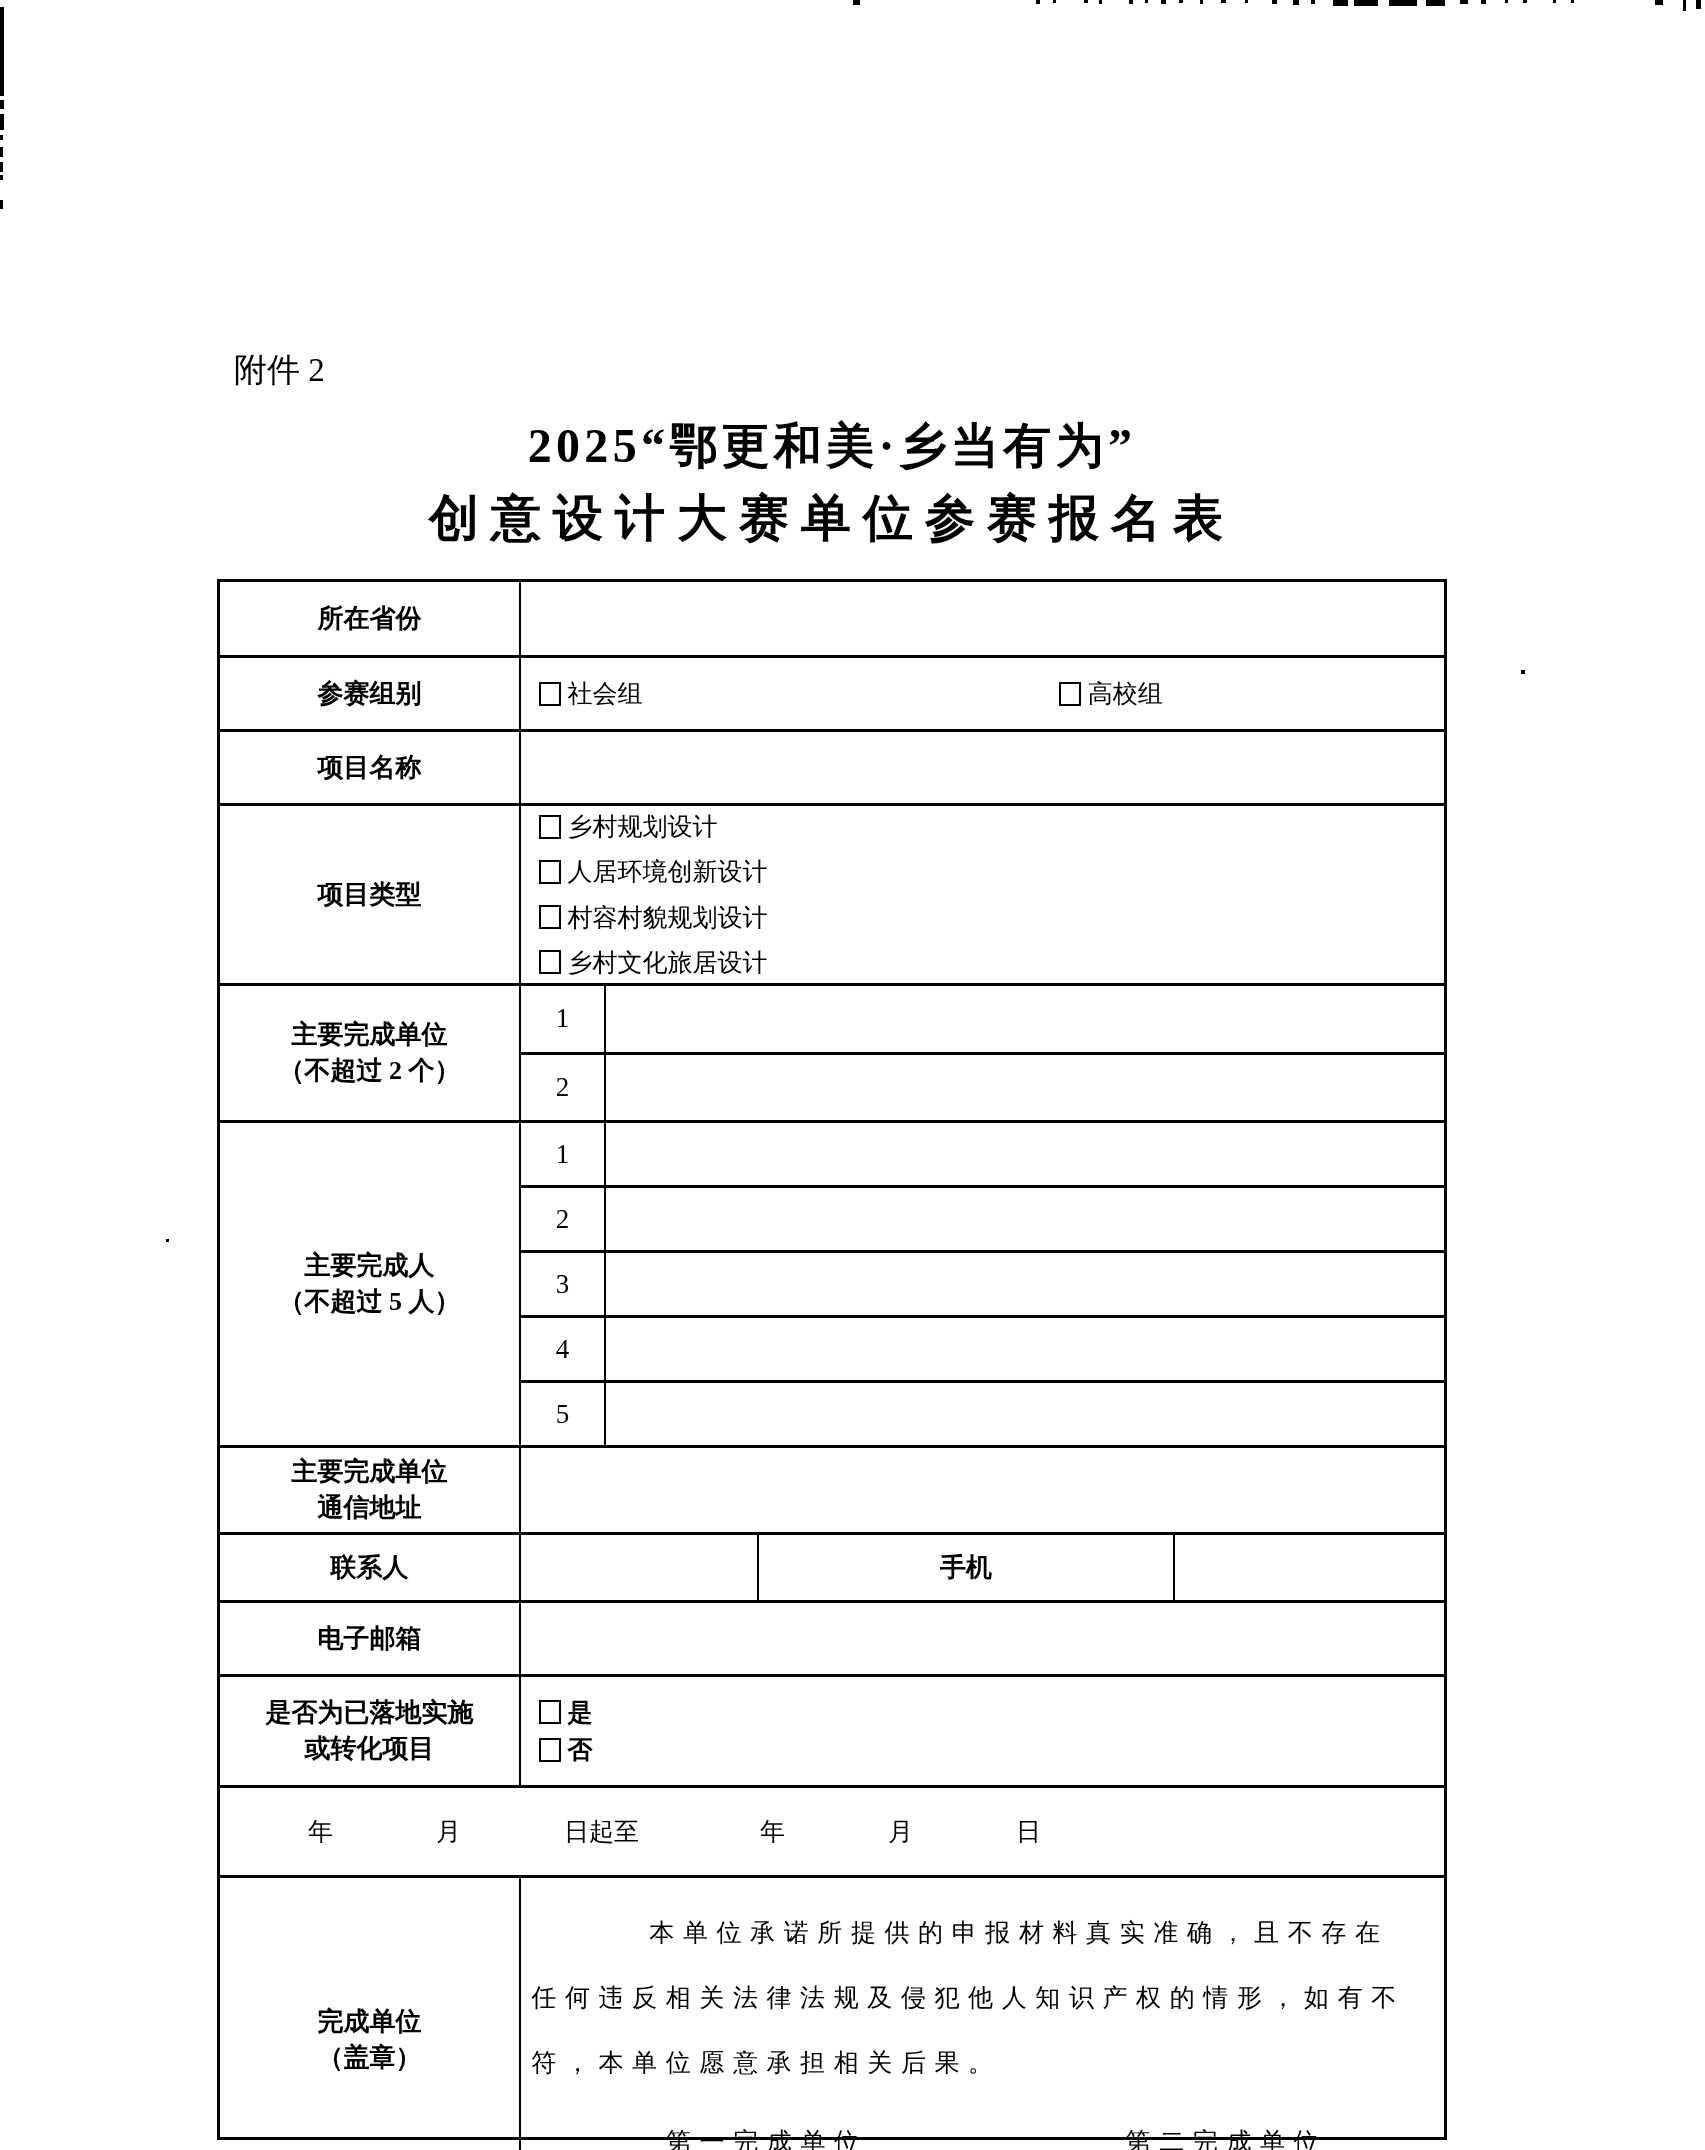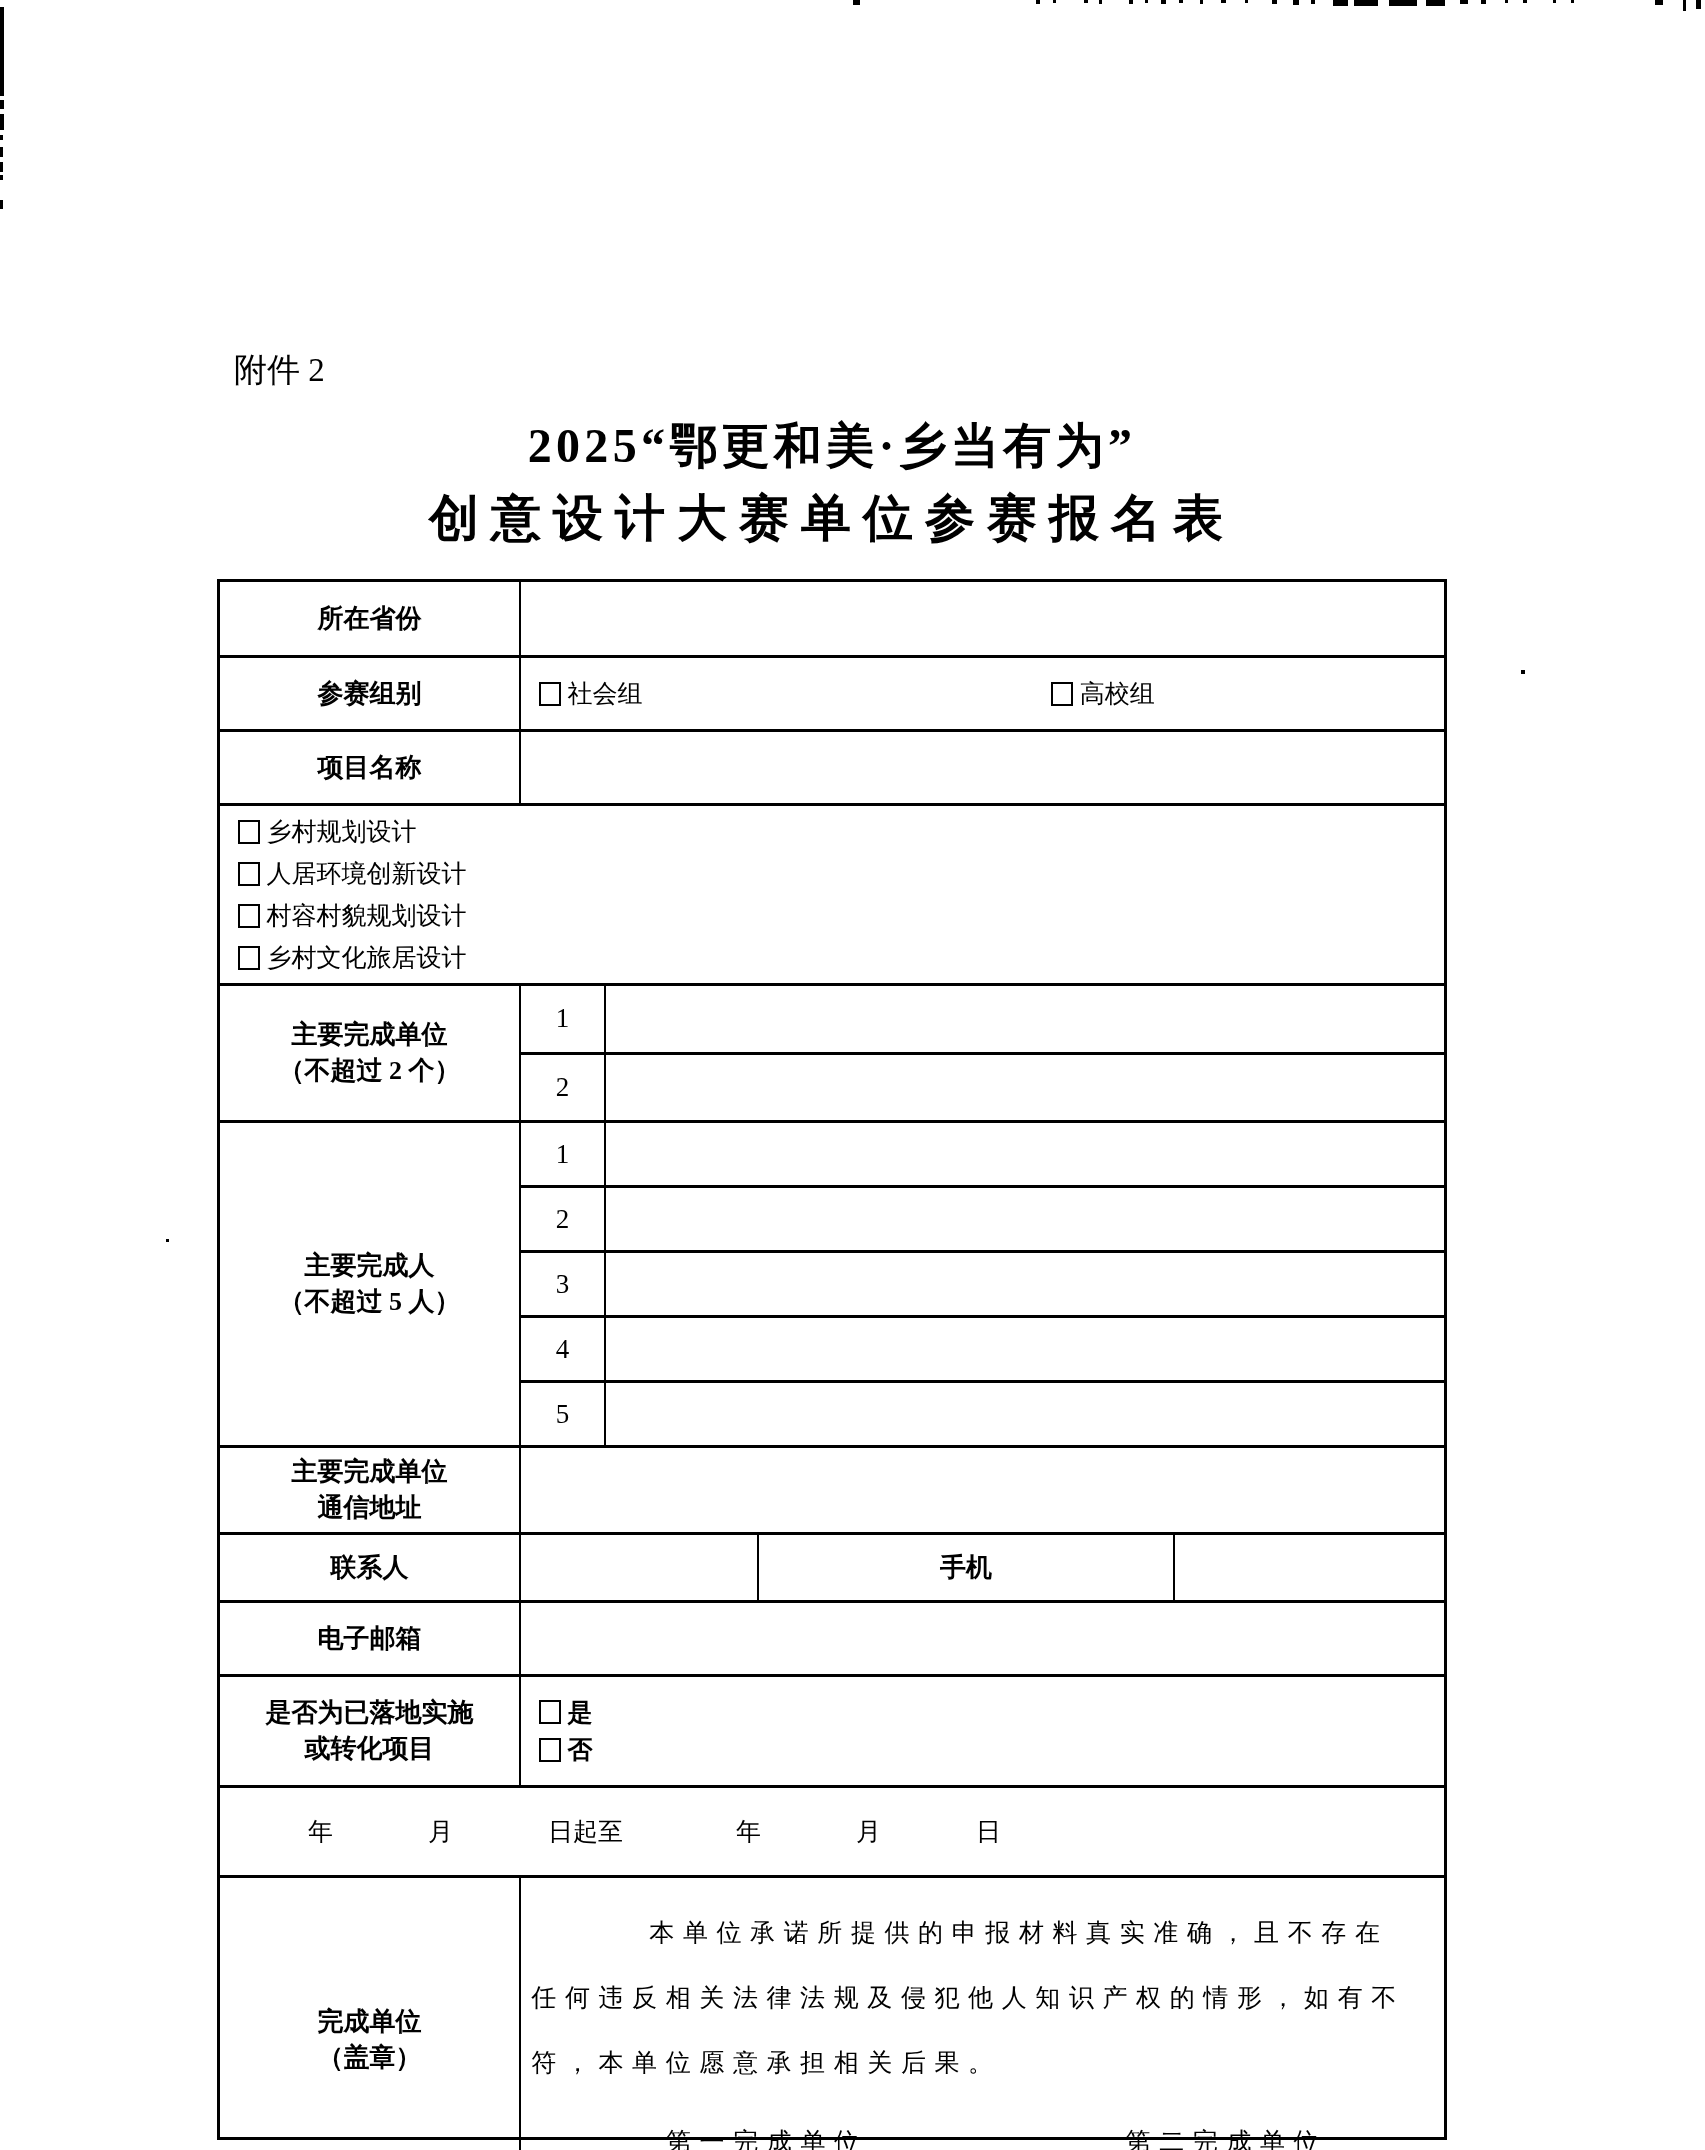--- a/index.html
+++ b/index.html
@@ -20,21 +20,21 @@
     border:3.4px solid #000; box-sizing:border-box;
     display:flex; flex-direction:column;
   }
   .row { display:flex; box-sizing:border-box; border-top:3.9px solid #000; flex:0 0 auto; }
   .row:first-child { border-top:none; }
   .label {
     flex:0 0 301px; width:301px; box-sizing:border-box; border-right:2.2px solid #000;
     display:flex; flex-direction:column; align-items:center; justify-content:center;
     text-align:center; font-weight:bold; font-size:26px; line-height:36px;
   }
-  .cell { flex:1; display:flex; align-items:center; box-sizing:border-box; min-width:0; }
+  .cell { flex:1; display:flex; align-items:center; box-sizing:border-box; min-width:0;gap:8px; }
   .col  { display:flex; flex-direction:column; }
 
   .cb {
     display:inline-block; width:21.5px; height:24px; border:2.6px solid #000;
     box-sizing:border-box; margin-right:6.9px; vertical-align:-2.6px; flex:0 0 auto;
   }
   .opt { font-size:25px; white-space:nowrap; display:flex; align-items:center; }
   .optline { display:flex; align-items:center; font-size:25px; white-space:nowrap; }
 
   .numcol { flex:0 0 85px; box-sizing:border-box; border-right:2.2px solid #000;
@@ -91,20 +91,21 @@
         </span>
       </div>
     </div>
 
     <div class="row" style="flex-basis:74px;">
       <div class="label">项目名称</div>
       <div class="cell"></div>
     </div>
 
     <div class="row" style="flex-basis:180px;">
+      <div class="label">项目类型</div>
       <div class="cell col" style="justify-content:space-evenly; padding-left:18px; align-items:flex-start;">
         <span class="optline">
           <span class="cb"></span>
           <span>乡村规划设计</span>
         </span>
         <span class="optline">
           <span class="cb"></span>
           <span>人居环境创新设计</span>
         </span>
         <span class="optline">

